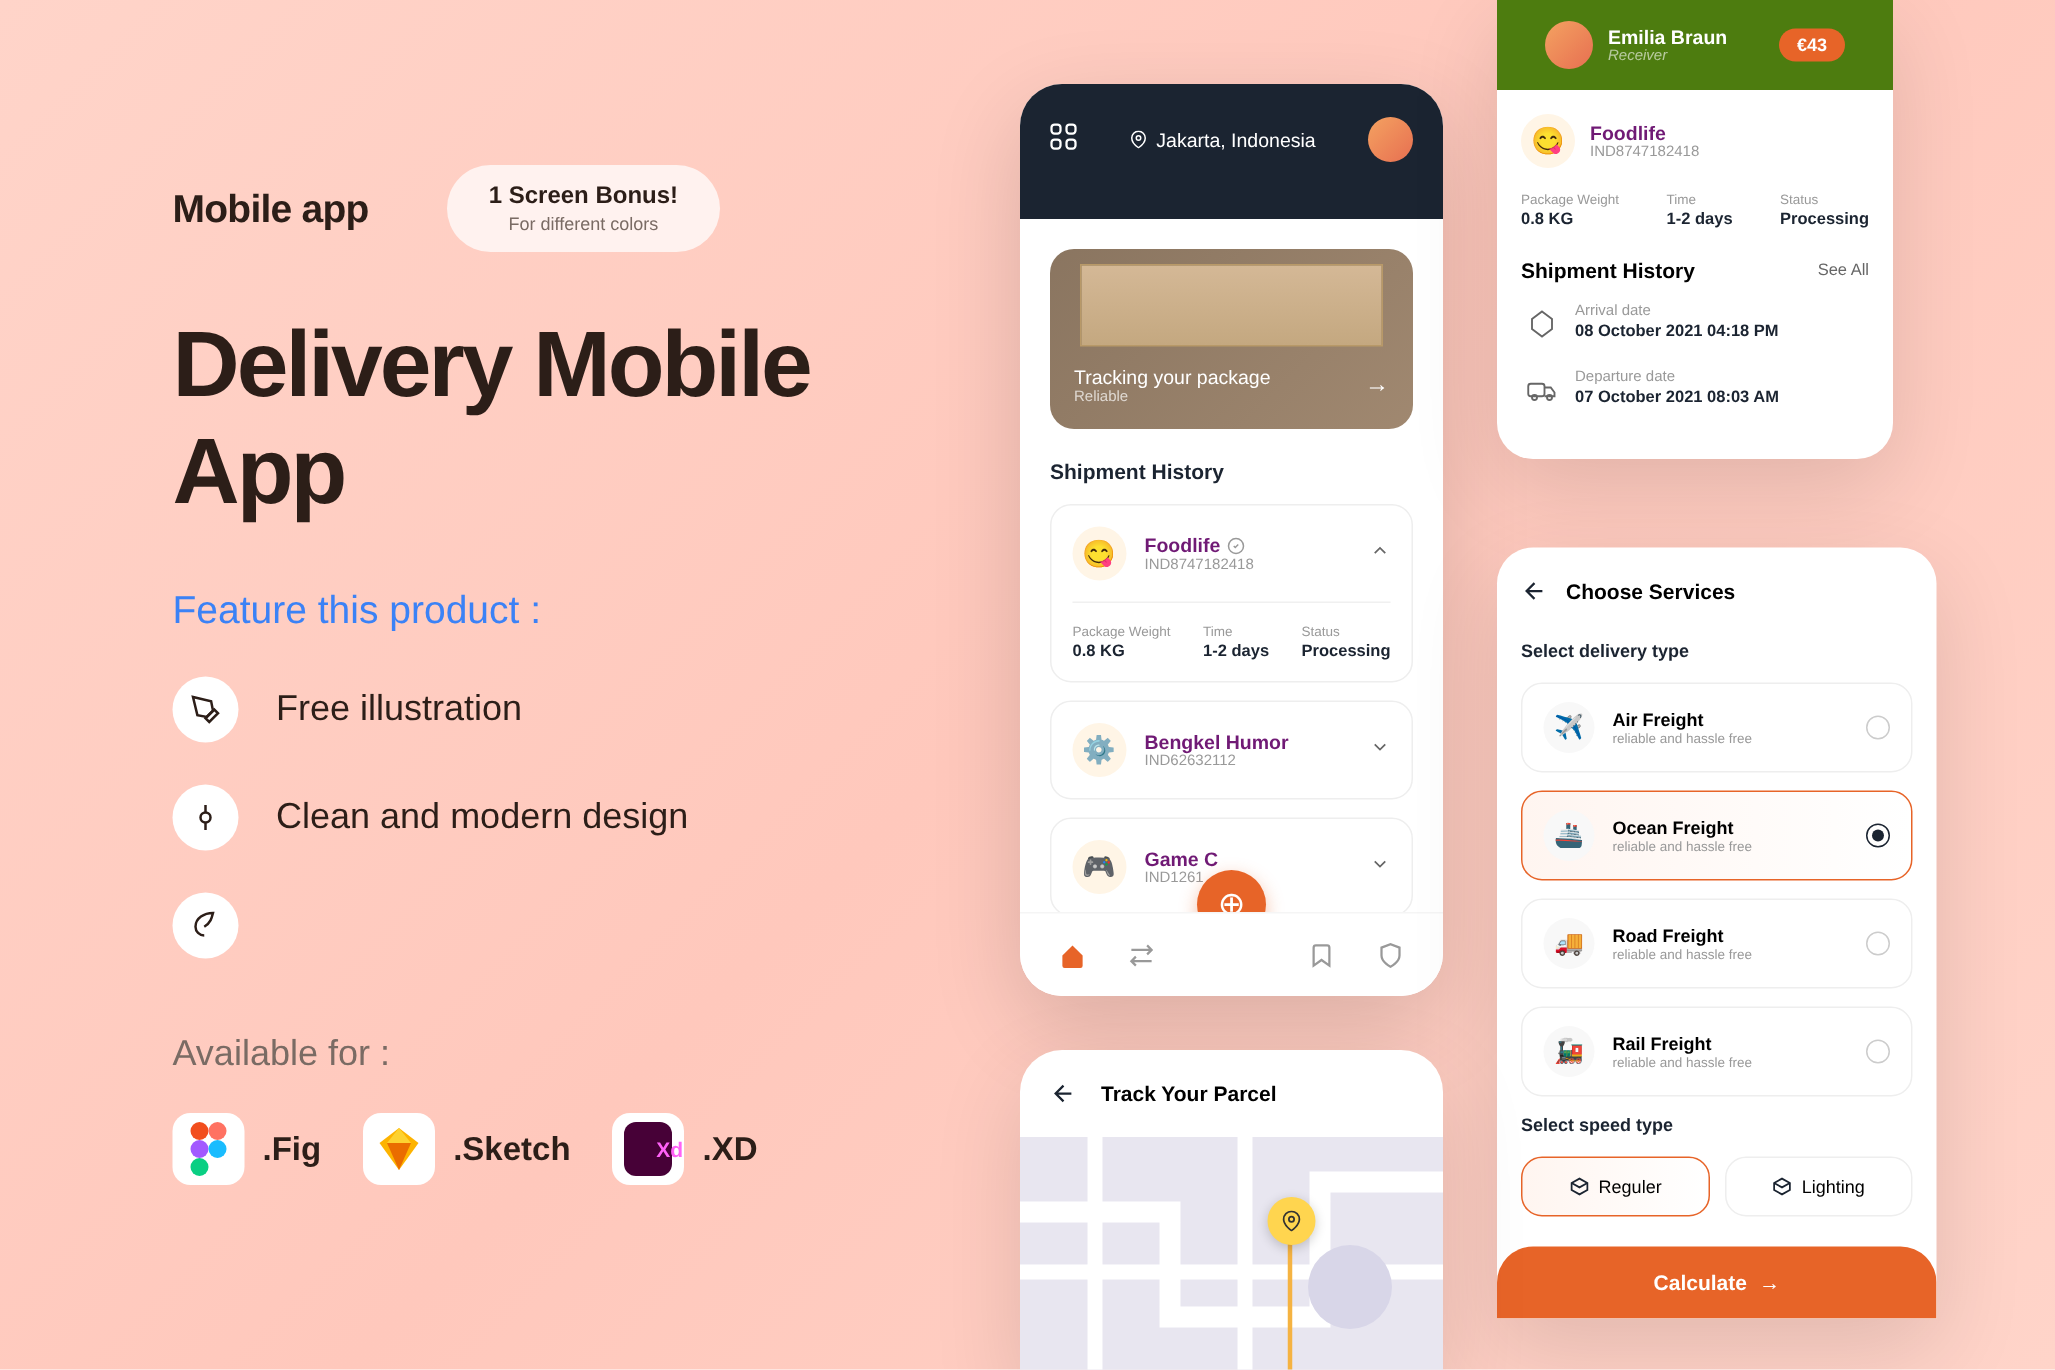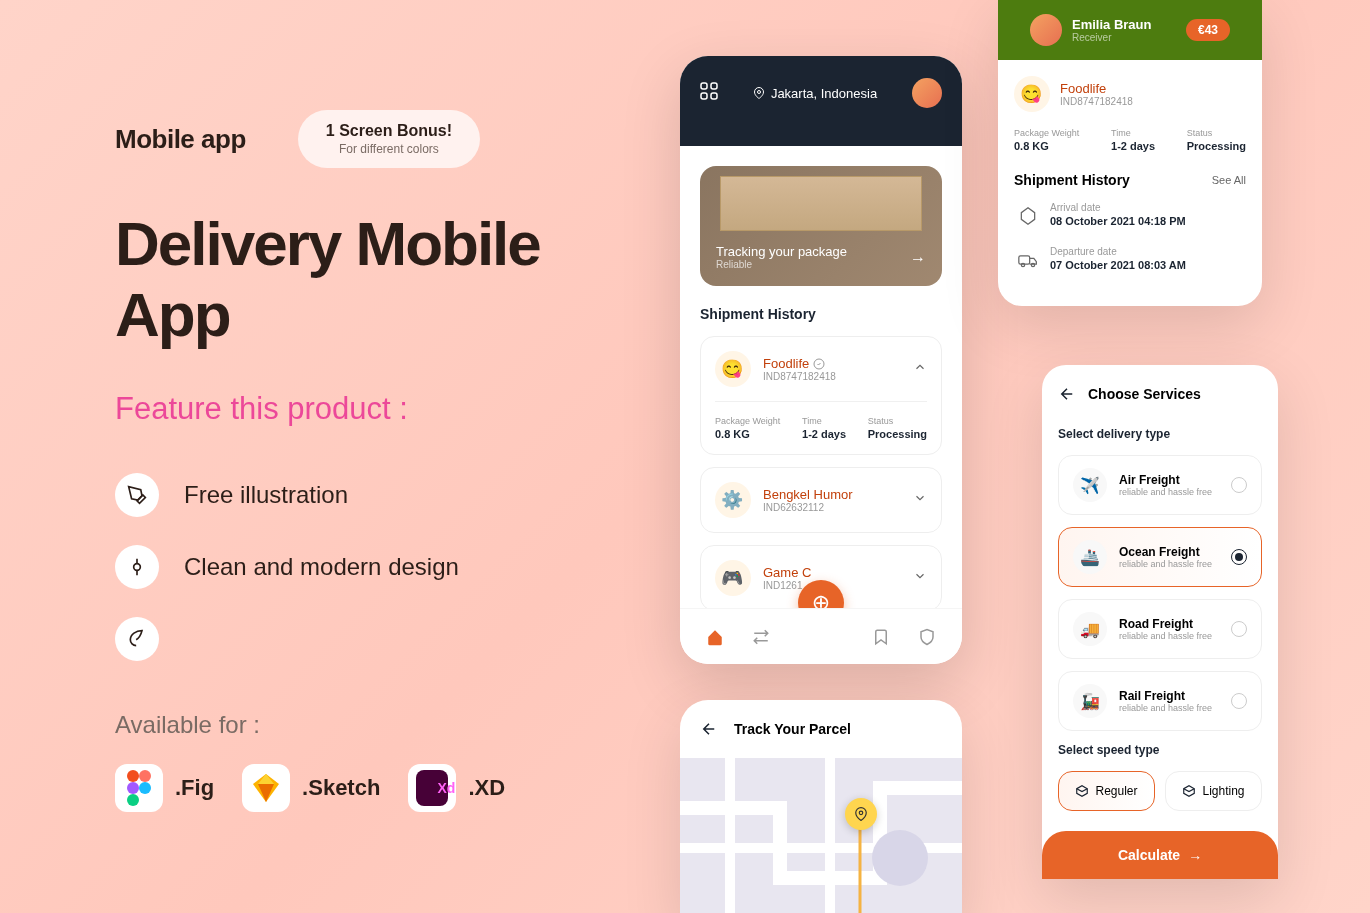--- a/index.html
+++ b/index.html
@@ -4,21 +4,21 @@
 <style>
 * { margin: 0; padding: 0; box-sizing: border-box; font-family: -apple-system, BlinkMacSystemFont, 'Segoe UI', sans-serif; }
 body { width: 1370px; height: 913px; background: linear-gradient(135deg, #ffd4c9 0%, #ffc8bc 50%, #ffd4c9 100%); position: relative; overflow: hidden; }
 .left-panel { position: absolute; left: 115px; top: 110px; width: 550px; }
 .tag-row { display: flex; align-items: center; gap: 52px; margin-bottom: 40px; }
 .mobile-tag { font-size: 26px; font-weight: 600; color: #2c1e18; letter-spacing: -0.5px; }
 .bonus-badge { background: #fff2ef; border-radius: 32px; padding: 12px 28px; text-align: center; }
 .bonus-title { font-size: 16px; font-weight: 600; color: #2c1e18; }
 .bonus-sub { font-size: 12px; color: #7a6b64; margin-top: 2px; }
 .main-title { font-size: 62px; font-weight: 700; color: #2c1e18; line-height: 1.15; letter-spacing: -2px; margin-bottom: 40px; }
-.feature-heading { font-size: 31px; color: #ec4899; margin-bottom: 46px; }
+.feature-heading { font-size: 26px; color: #3b82f6; margin-bottom: 29px; }
 .feature-item { display: flex; align-items: center; gap: 25px; margin-bottom: 28px; }
 .feature-icon { width: 44px; height: 44px; background: #fff; border-radius: 50%; display: flex; align-items: center; justify-content: center; }
 .feature-text { font-size: 24px; color: #2c1e18; }
 .available-heading { font-size: 24px; color: #7a6b64; margin-top: 50px; margin-bottom: 25px; }
 .format-row { display: flex; align-items: center; gap: 28px; }
 .format-item { display: flex; align-items: center; gap: 12px; }
 .format-icon { width: 48px; height: 48px; border-radius: 12px; display: flex; align-items: center; justify-content: center; font-size: 24px; }
 .figma-icon { background: #fff; }
 .sketch-icon { background: #fff; }
 .xd-icon { background: #fff; }
@@ -37,50 +37,50 @@
 .package-card { height: 120px; border-radius: 16px; background: linear-gradient(135deg, #8a7560 0%, #a08870 100%); position: relative; overflow: hidden; display: flex; align-items: flex-end; padding: 16px; }
 .package-box { position: absolute; top: 10px; left: 20px; right: 20px; height: 55px; background: linear-gradient(180deg, #d4b896 0%, #c4a880 100%); border: 1px solid #b89968; }
 .package-info { position: relative; z-index: 1; }
 .package-title { color: #fff; font-size: 13px; font-weight: 500; }
 .package-sub { color: rgba(255,255,255,0.7); font-size: 10px; }
 .package-arrow { position: absolute; right: 16px; bottom: 20px; color: #fff; }
 .section-title { font-size: 14px; font-weight: 600; color: #1b2431; margin: 20px 0 14px; }
 .ship-card { border: 1px solid #eee; border-radius: 14px; padding: 14px; margin-bottom: 12px; }
 .ship-head { display: flex; align-items: center; gap: 12px; }
 .ship-emoji { width: 36px; height: 36px; border-radius: 50%; background: #fff5e6; display: flex; align-items: center; justify-content: center; font-size: 18px; }
-.ship-name { font-size: 13px; font-weight: 400; color: #c2410c; display: flex; align-items: center; gap: 4px; text-align: center; }
+.ship-name { font-size: 13px; font-weight: 700; color: #701a75; display: flex; align-items: center; gap: 4px; text-align: center; }
 .ship-id { font-size: 10px; color: #999; }
 .ship-chevron { margin-left: auto; }
 .ship-details { display: flex; justify-content: space-between; margin-top: 14px; padding-top: 14px; border-top: 1px solid #f0f0f0; }
 .detail-col { }
 .detail-label { font-size: 9px; color: #999; }
 .detail-val { font-size: 11px; font-weight: 600; color: #1b2431; margin-top: 2px; }
 .fab { position: absolute; bottom: 38px; left: 50%; transform: translateX(-50%); width: 46px; height: 46px; border-radius: 50%; background: #e76428; display: flex; align-items: center; justify-content: center; color: #fff; font-size: 22px; box-shadow: 0 4px 12px rgba(231,100,40,0.4); }
 .bottom-nav { position: absolute; bottom: 0; left: 0; right: 0; height: 56px; background: #fff; display: flex; align-items: center; justify-content: space-around; padding: 0 12px; border-top: 1px solid #f5f5f5; }
 
 
 .phone2 { position: absolute; left: 998px; top: 0; width: 264px; background: #fff; border-radius: 0 0 24px 24px; overflow: hidden; box-shadow: 0 20px 60px rgba(0,0,0,0.12); }
 .phone2-header { background: #4d7c0f; padding: 14px 32px; display: flex; align-items: center; gap: 10px; }
 .avatar2 { width: 32px; height: 32px; border-radius: 50%; background: linear-gradient(135deg, #f4a261, #e76f51); }
 .user-name { color: #fff; font-size: 13px; font-weight: 600; }
-.user-role { color: rgba(255,255,255,0.6); font-size: 10px; }
+.user-role { color: rgba(255,255,255,0.6); font-size: 10px; font-style: italic; }
 .price-badge { margin-left: auto; background: #e76428; color: #fff; font-size: 12px; font-weight: 600; padding: 4px 12px; border-radius: 12px; }
 .phone2-body { padding: 16px; }
 .food-row { display: flex; align-items: center; gap: 10px; margin-bottom: 16px; }
 .stats-row { display: flex; justify-content: space-between; margin-bottom: 20px; }
 .hist-head { display: flex; justify-content: space-between; align-items: center; margin-bottom: 14px; }
 .hist-title { font-size: 14px; font-weight: 600; }
 .see-all { font-size: 11px; color: #666; }
 .hist-item { display: flex; gap: 8px; margin-bottom: 16px; }
 .hist-icon { width: 28px; height: 28px; display: flex; align-items: center; justify-content: center; }
 .hist-label { font-size: 10px; color: #999; }
 .hist-val { font-size: 11px; font-weight: 700; color: #1b2431; margin-top: 2px; }
 
 
-.phone3 { position: absolute; left: 998px; top: 365px; width: 236px; background: #fff; border-radius: 24px 24px 0 0; overflow: hidden; box-shadow: 0 20px 60px rgba(0,0,0,0.12); padding: 20px 16px 0; margin-left: 44px; }
+.phone3 { position: absolute; left: 998px; top: 365px; width: 293px; background: #fff; border-radius: 24px 24px 0 0; overflow: hidden; box-shadow: 0 20px 60px rgba(0,0,0,0.12); padding: 20px 16px 0; }
 .services-head { display: flex; align-items: center; gap: 12px; margin-bottom: 24px; }
 .services-title { font-size: 14px; font-weight: 600; }
 .select-label { font-size: 12px; font-weight: 600; color: #1b2431; margin-bottom: 14px; }
 .freight-card { border: 1px solid #eee; border-radius: 14px; padding: 12px 14px; margin-bottom: 12px; display: flex; align-items: center; gap: 12px; }
 .freight-card.selected { border: 1.5px solid #e76428; background: linear-gradient(90deg, #fff5f0, #fff); }
 .freight-icon { width: 34px; height: 34px; border-radius: 50%; background: #f8f8f8; display: flex; align-items: center; justify-content: center; font-size: 16px; }
 .freight-name { font-size: 12px; font-weight: 600; }
 .freight-sub { font-size: 9px; color: #999; }
 .radio { margin-left: auto; width: 16px; height: 16px; border: 1.5px solid #ccc; border-radius: 50%; }
 .radio.checked { border-color: #1b2431; display: flex; align-items: center; justify-content: center; }

